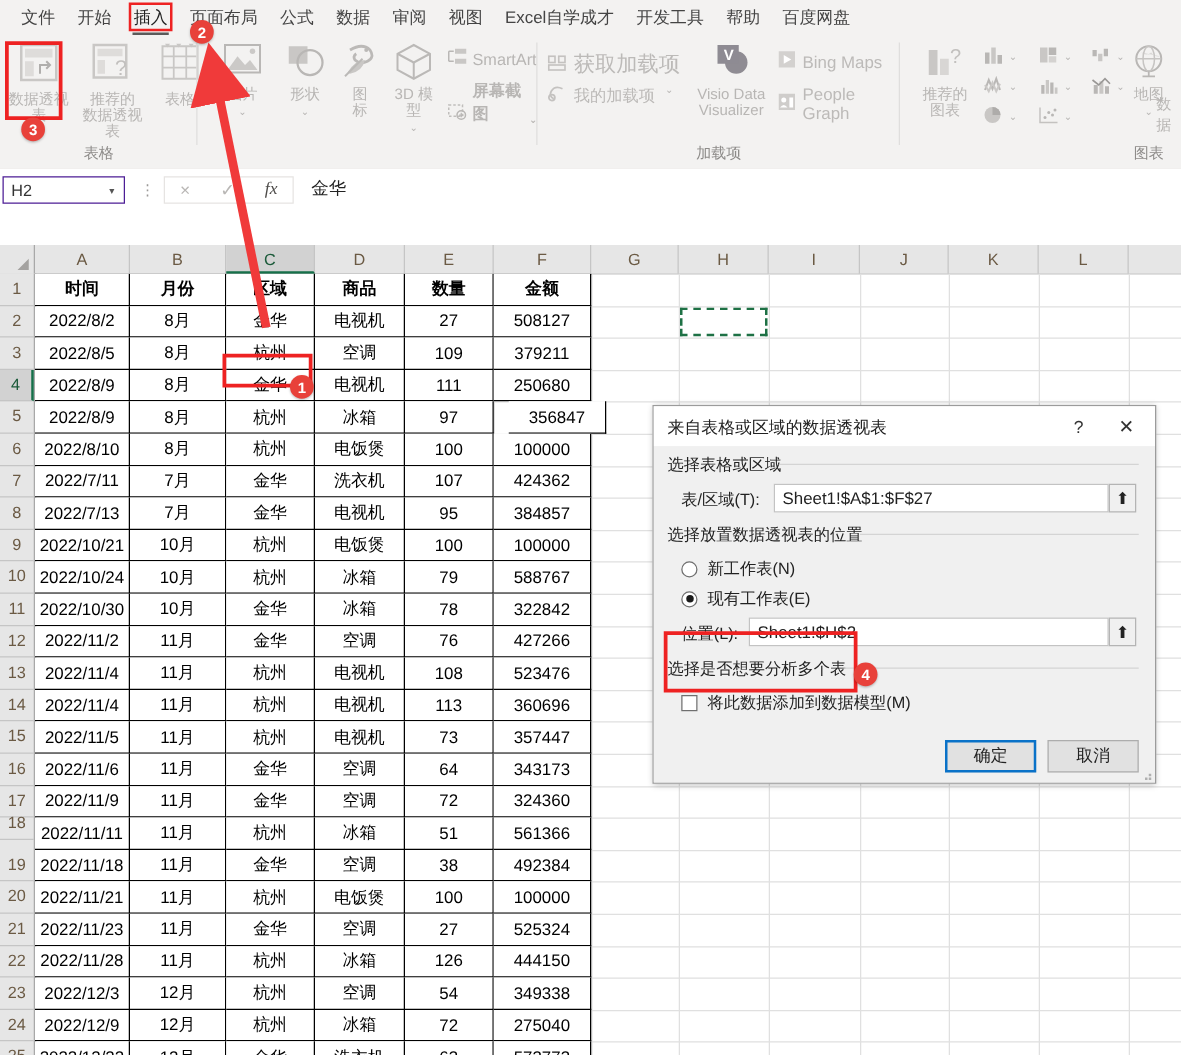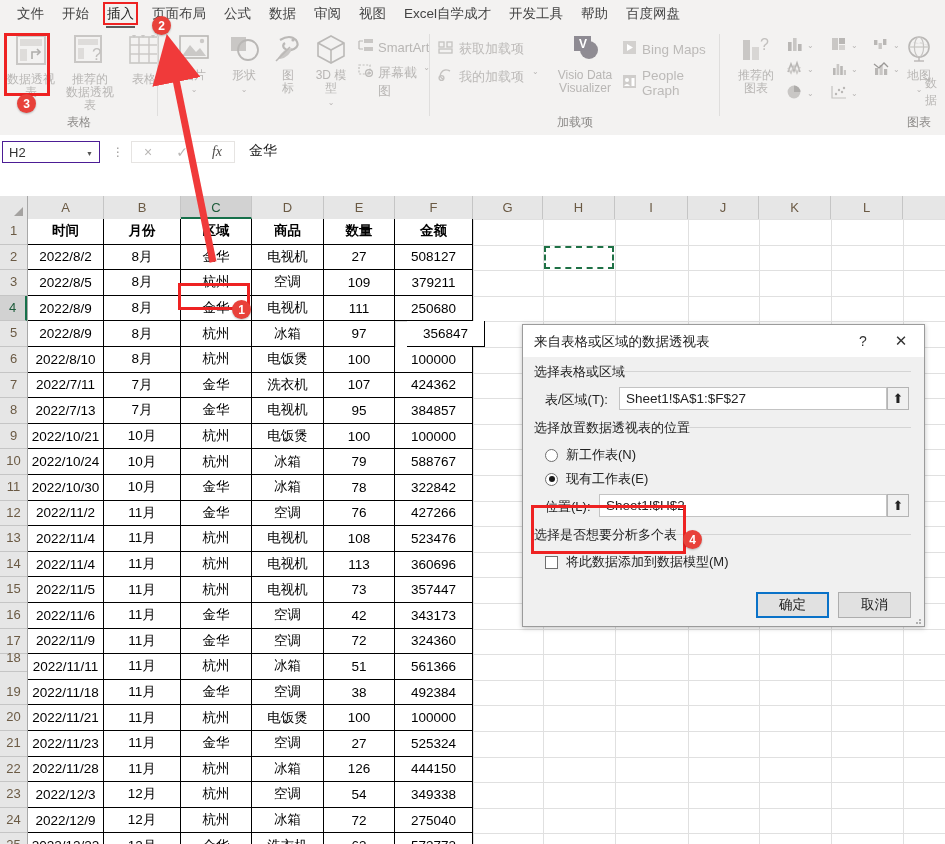--- a/index.html
+++ b/index.html
@@ -270,21 +270,21 @@
       <div style="position:absolute;left:200px;top:10px;display:flex;align-items:center;">
         <span>
           <svg width="16" height="15" viewBox="0 0 16 15">
               <rect x="6" y="1" width="9" height="4" fill="#c9c7c5"></rect>
               <rect x="6" y="9" width="9" height="4" fill="#c9c7c5"></rect>
               <path d="M1 3 l4 0 M1 11 l4 0 M1 3 L1 11" stroke="#b9b7b5" stroke-width="1.2" fill="none"></path>
             </svg>
         </span>
         <span style="margin-left:4px;font-size:13px;color:#b8b6b4;">SmartArt</span>
       </div>
-      <div style="position:absolute;left:200px;top:36px;display:flex;align-items:flex-start;">
+      <div style="position:absolute;left:200px;top:36px;display:flex;align-items:flex-end;font-weight:bold;">
         <span>
           <svg width="16" height="14" viewBox="0 0 16 14">
               <rect x="1" y="1" width="11" height="9" fill="none" stroke="#c0bebc" stroke-width="1.2" stroke-dasharray="2,1.6"></rect>
               <circle cx="11" cy="9" r="3.4" fill="none" stroke="#b9b7b5" stroke-width="1.2"></circle>
               <path d="M11 7.2 v3.6 M9.2 9 h3.6" stroke="#b9b7b5" stroke-width="1"></path>
             </svg>
         </span>
         <span style="margin-left:4px;font-size:13px;color:#b8b6b4;">屏幕截图</span>
         <span class="caret" style="margin-left:4px;">⌄</span>
       </div>
@@ -293,21 +293,21 @@
 
     <div class="grp" style="left:430px;width:290px;">
       <div style="position:absolute;left:8px;top:12px;display:flex;align-items:center;">
         <span>
           <svg width="16" height="15" viewBox="0 0 16 15">
               <rect x="1" y="2" width="5" height="5" fill="none" stroke="#c4c2c0" stroke-width="1.3"></rect>
               <rect x="9" y="2" width="5" height="5" fill="none" stroke="#c4c2c0" stroke-width="1.3"></rect>
               <rect x="1" y="9" width="13" height="4" fill="none" stroke="#c4c2c0" stroke-width="1.3"></rect>
             </svg>
         </span>
-        <span style="margin-left:5px;font-size:13px;color:#bcbab8;">获取加载项</span>
+        <span style="margin-left:5px;font-size:17px;color:#bcbab8;">获取加载项</span>
       </div>
       <div style="position:absolute;left:8px;top:40px;display:flex;align-items:flex-start;">
         <span>
           <svg width="16" height="14" viewBox="0 0 16 14">
               <path d="M12 3 q-6 -3 -9 2 q-2 4 2 6" fill="none" stroke="#c4c2c0" stroke-width="1.4"></path>
               <circle cx="3.5" cy="10" r="2.4" fill="none" stroke="#c4c2c0" stroke-width="1.4"></circle>
             </svg>
         </span>
         <span style="margin-left:5px;font-size:13px;color:#bcbab8;">我的加载项</span>
         <span class="caret" style="margin-left:8px;">⌄</span>
@@ -634,21 +634,21 @@
         <div class="cell" style="left: 0px; top: 358.4px; width: 76px; height: 25.6px;">2022/11/5</div>
         <div class="cell" style="left: 76px; top: 358.4px; width: 77px; height: 25.6px;">11月</div>
         <div class="cell" style="left: 153px; top: 358.4px; width: 71px; height: 25.6px;">杭州</div>
         <div class="cell" style="left: 224px; top: 358.4px; width: 72px; height: 25.6px;">电视机</div>
         <div class="cell" style="left: 296px; top: 358.4px; width: 71px; height: 25.6px;">73</div>
         <div class="cell" style="left: 367px; top: 358.4px; width: 78px; height: 25.6px;">357447</div>
         <div class="cell" style="left: 0px; top: 384px; width: 76px; height: 25.6px;">2022/11/6</div>
         <div class="cell" style="left: 76px; top: 384px; width: 77px; height: 25.6px;">11月</div>
         <div class="cell" style="left: 153px; top: 384px; width: 71px; height: 25.6px;">金华</div>
         <div class="cell" style="left: 224px; top: 384px; width: 72px; height: 25.6px;">空调</div>
-        <div class="cell" style="left: 296px; top: 384px; width: 71px; height: 25.6px;">42</div>
+        <div class="cell" style="left: 296px; top: 384px; width: 71px; height: 25.6px;">64</div>
         <div class="cell" style="left: 367px; top: 384px; width: 78px; height: 25.6px;">343173</div>
         <div class="cell" style="left: 0px; top: 409.6px; width: 76px; height: 25.6px;">2022/11/9</div>
         <div class="cell" style="left: 76px; top: 409.6px; width: 77px; height: 25.6px;">11月</div>
         <div class="cell" style="left: 153px; top: 409.6px; width: 71px; height: 25.6px;">金华</div>
         <div class="cell" style="left: 224px; top: 409.6px; width: 72px; height: 25.6px;">空调</div>
         <div class="cell" style="left: 296px; top: 409.6px; width: 71px; height: 25.6px;">72</div>
         <div class="cell" style="left: 367px; top: 409.6px; width: 78px; height: 25.6px;">324360</div>
         <div class="cell" style="left: 0px; top: 435.2px; width: 76px; height: 25.6px;">2022/11/11</div>
         <div class="cell" style="left: 76px; top: 435.2px; width: 77px; height: 25.6px;">11月</div>
         <div class="cell" style="left: 153px; top: 435.2px; width: 71px; height: 25.6px;">杭州</div>

